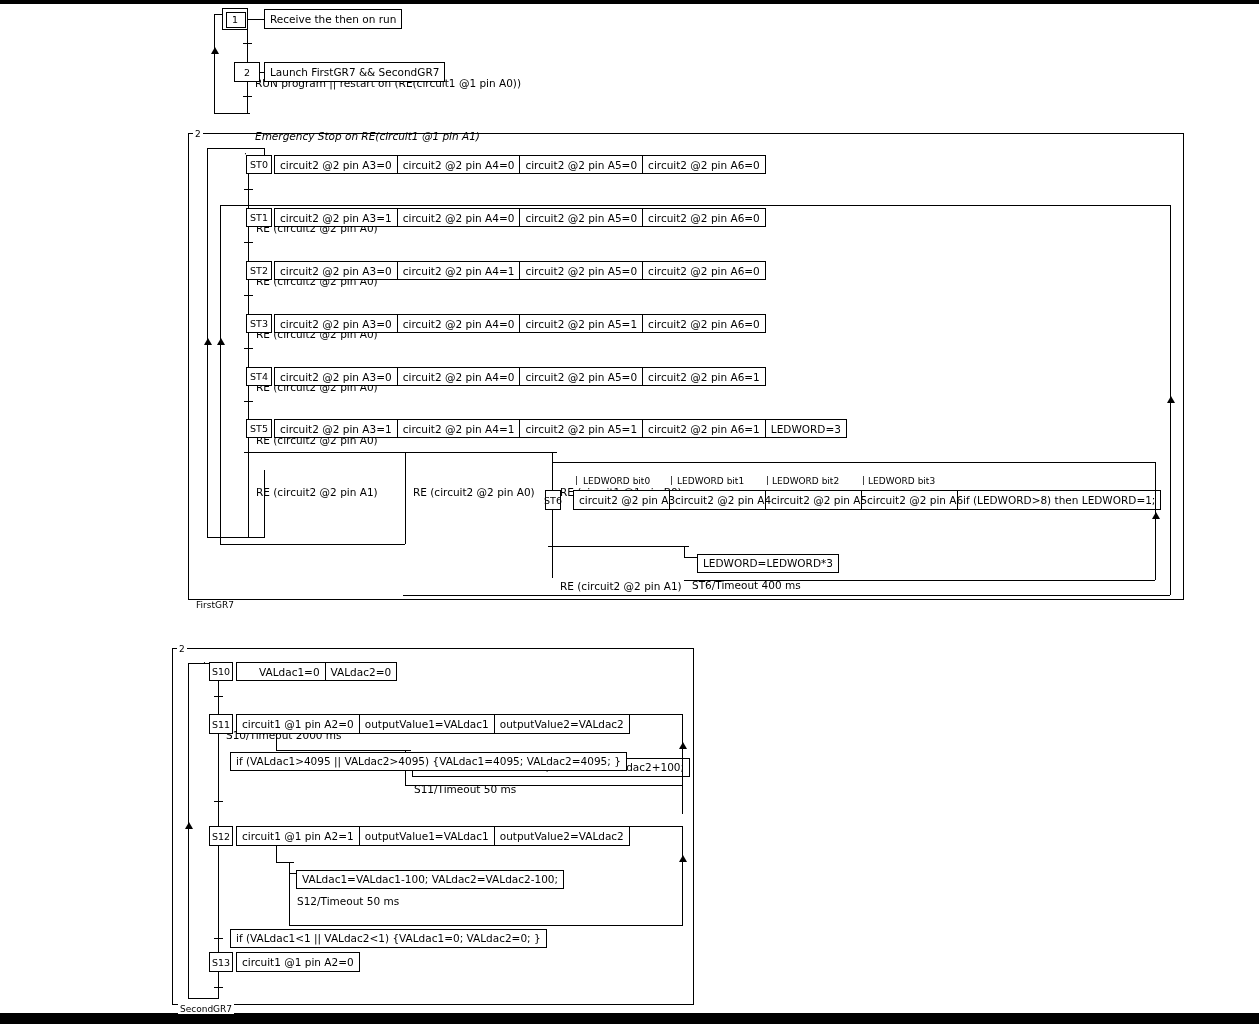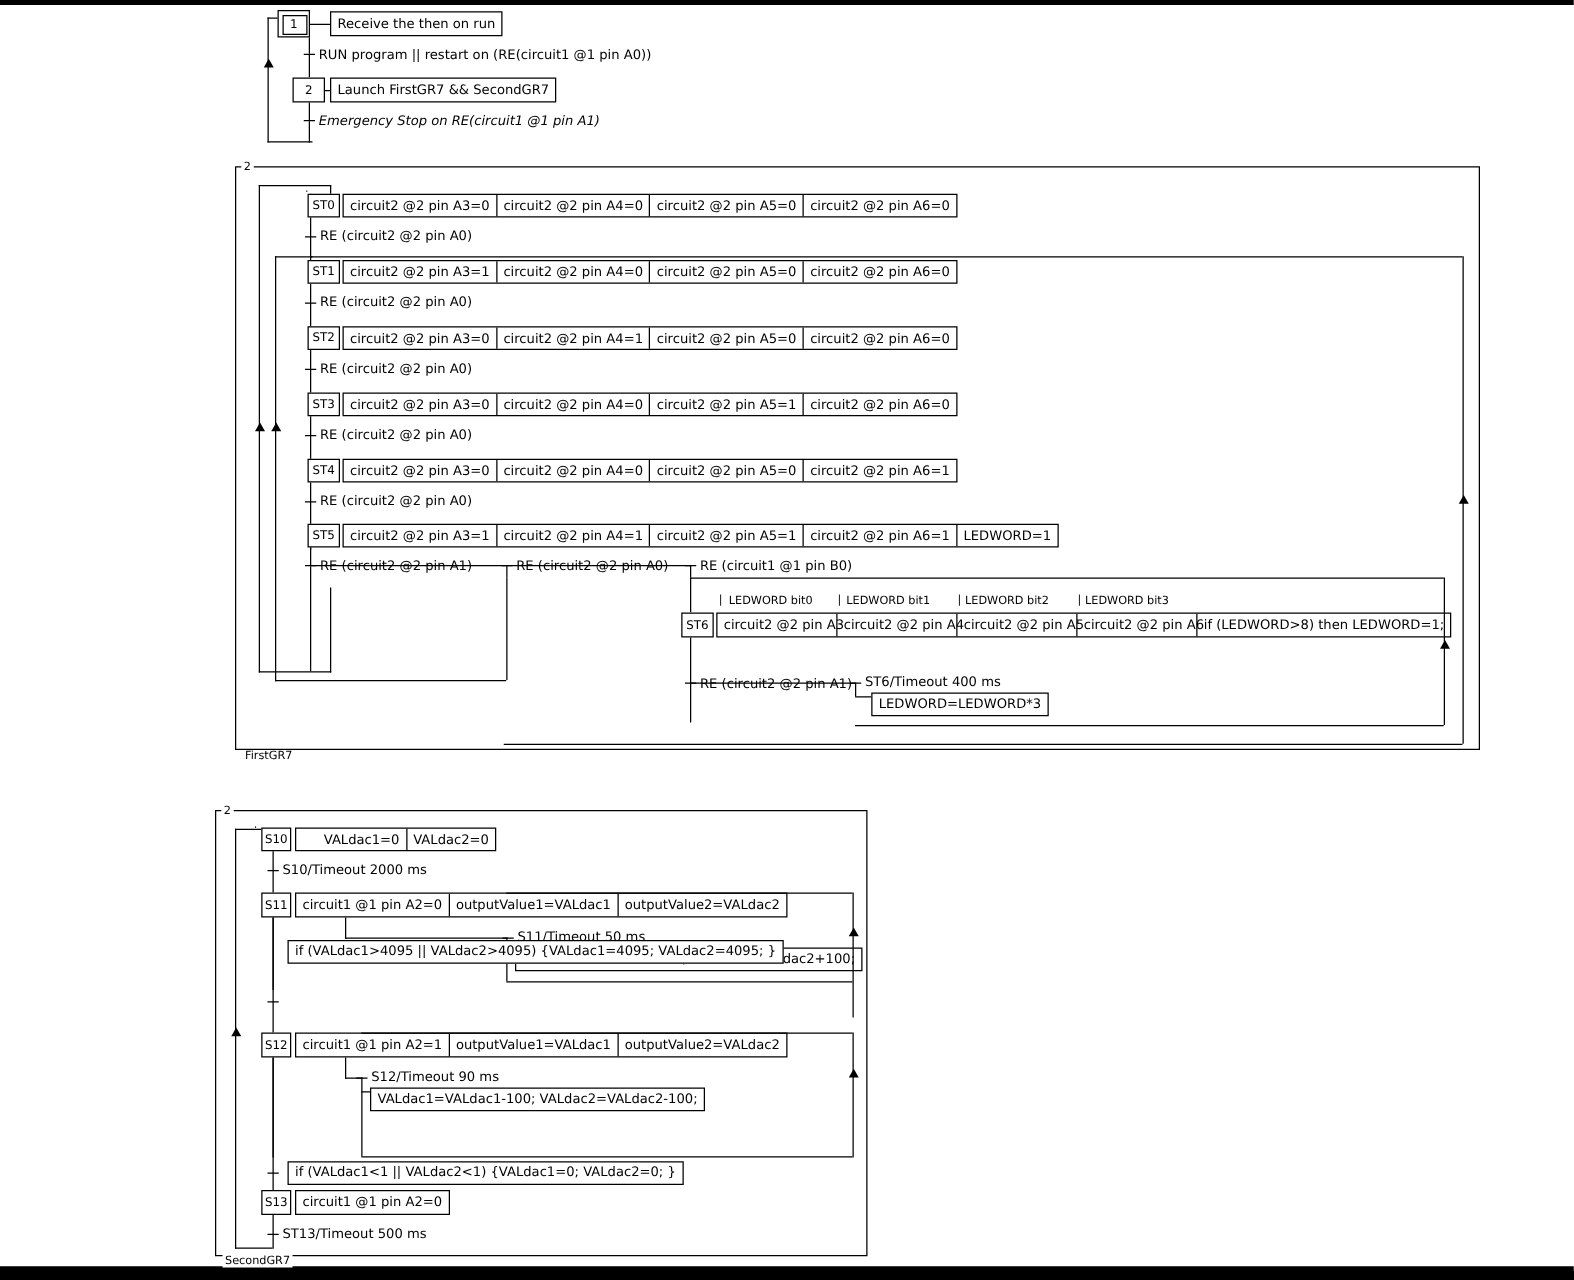--- a/index.html
+++ b/index.html
@@ -7,21 +7,21 @@
   .canvas{position:absolute;left:0;top:0;width:1259px;height:1024px;}
   .band-top{position:absolute;left:0;top:0;width:1259px;height:4px;background:#000;}
   .band-bottom{position:absolute;left:0;top:1013px;width:1259px;height:11px;background:#000;}
 
   
   .abs{position:absolute;}
   .box{position:absolute;border:1px solid #000;background:#fff;box-sizing:border-box;
        font-size:10.5px;line-height:1;color:#000;display:flex;align-items:center;padding:0 5px;white-space:nowrap;}
   .stepbox{position:absolute;border:1px solid #000;background:#fff;box-sizing:border-box;
        font-size:9.5px;color:#000;display:flex;align-items:center;justify-content:center;white-space:nowrap;}
-  .lbl{position:absolute;font-size:10.5px;color:#000;white-space:nowrap;line-height:1;}
+  .lbl{position:absolute;font-size:10.5px;color:#000;white-space:nowrap;line-height:1;margin-top:39px;}
   .smalllbl{position:absolute;font-size:9px;color:#000;white-space:nowrap;line-height:1;}
   .hline{position:absolute;background:#000;height:1px;}
   .vline{position:absolute;background:#000;width:1px;}
   .group{position:absolute;border:1px solid #000;box-sizing:border-box;background:transparent;}
   .grouptag{position:absolute;background:#fff;font-size:9px;padding:0 2px;color:#000;}
   .rowgroup{position:absolute;border:1px solid #000;box-sizing:border-box;display:flex;align-items:stretch;background:#fff;}
   .cell{border-right:1px solid #000;box-sizing:border-box;display:flex;align-items:center;padding:0 5px;font-size:10.5px;white-space:nowrap;}
   .cell:last-child{border-right:none;}
   .tickmark{position:absolute;background:#000;width:9px;height:1px;}
 </style>
@@ -155,21 +155,21 @@
     <div class="lbl" style="left:256px;top:396px;">RE (circuit2 @2 pin A0)</div>
 
     <div class="stepbox" style="left:246px;top:419px;width:26px;height:19px;">
       <span>ST5</span>
     </div>
     <div class="rowgroup" style="left:274px;top:419px;height:19px;">
       <div class="cell">circuit2 @2 pin A3=1</div>
       <div class="cell">circuit2 @2 pin A4=1</div>
       <div class="cell">circuit2 @2 pin A5=1</div>
       <div class="cell">circuit2 @2 pin A6=1</div>
-      <div class="cell">LEDWORD=1</div>
+      <div class="cell">LEDWORD=3</div>
     </div>
 
     <div class="vline" style="left:248px;top:438px;height:14px;"></div>
     <div class="hline" style="left:248px;top:452px;width:305px;"></div>
     <div class="vline" style="left:405px;top:452px;height:10px;"></div>
     <div class="vline" style="left:552px;top:452px;height:10px;"></div>
 
     <div class="tickmark" style="left:244px;top:452px;"></div>
     <div class="lbl" style="left:256px;top:448px;">RE (circuit2 @2 pin A1)</div>
     <div class="tickmark" style="left:401px;top:452px;"></div>
@@ -185,21 +185,21 @@
 
     <div class="smalllbl" style="left:575px;top:476px;">|</div>
     <div class="smalllbl" style="left:583px;top:477px;">LEDWORD bit0</div>
     <div class="smalllbl" style="left:670px;top:476px;">|</div>
     <div class="smalllbl" style="left:677px;top:477px;">LEDWORD bit1</div>
     <div class="smalllbl" style="left:766px;top:476px;">|</div>
     <div class="smalllbl" style="left:772px;top:477px;">LEDWORD bit2</div>
     <div class="smalllbl" style="left:862px;top:476px;">|</div>
     <div class="smalllbl" style="left:868px;top:477px;">LEDWORD bit3</div>
 
-    <div class="stepbox" style="left:545px;top:490px;width:26px;height:20px;">
+    <div class="stepbox" style="left:545px;top:490px;width:16px;height:20px;">
       <span>ST6</span>
     </div>
     <div class="rowgroup" style="left:573px;top:490px;height:20px;">
       <div class="cell" style="width:96px;">circuit2 @2 pin A3</div>
       <div class="cell" style="width:96px;">circuit2 @2 pin A4</div>
       <div class="cell" style="width:96px;">circuit2 @2 pin A5</div>
       <div class="cell" style="width:96px;">circuit2 @2 pin A6</div>
       <div class="cell">if (LEDWORD&gt;8) then LEDWORD=1;</div>
     </div>
 
@@ -281,21 +281,21 @@
     </div>
     <div class="rowgroup" style="left:236px;top:826px;height:20px;">
       <div class="cell">circuit1 @1 pin A2=1</div>
       <div class="cell">outputValue1=VALdac1</div>
       <div class="cell">outputValue2=VALdac2</div>
     </div>
 
     <div class="vline" style="left:276px;top:846px;height:17px;"></div>
     <div class="hline" style="left:276px;top:862px;width:14px;"></div>
     <div class="tickmark" style="left:285px;top:862px;"></div>
-    <div class="lbl" style="left:297px;top:857px;">S12/Timeout 90 ms</div>
+    <div class="lbl" style="left:297px;top:857px;">S12/Timeout 50 ms</div>
     <div class="vline" style="left:289px;top:862px;height:11px;"></div>
     <div class="hline" style="left:289px;top:873px;width:8px;"></div>
     <div class="box" style="left:296px;top:870px;height:19px;">
       <span>VALdac1=VALdac1-100; VALdac2=VALdac2-100;</span>
     </div>
     <div class="vline" style="left:682px;top:826px;height:100px;"></div>
     <div class="hline" style="left:289px;top:826px;width:393px;"></div>
     <div class="hline" style="left:289px;top:925px;width:393px;"></div>
     <div class="abs" style="left:679px;top:855px;width:0;height:0;border-left:4px solid transparent;border-right:4px solid transparent;border-bottom:7px solid #000;"></div>
     <div class="vline" style="left:289px;top:873px;height:52px;"></div>

